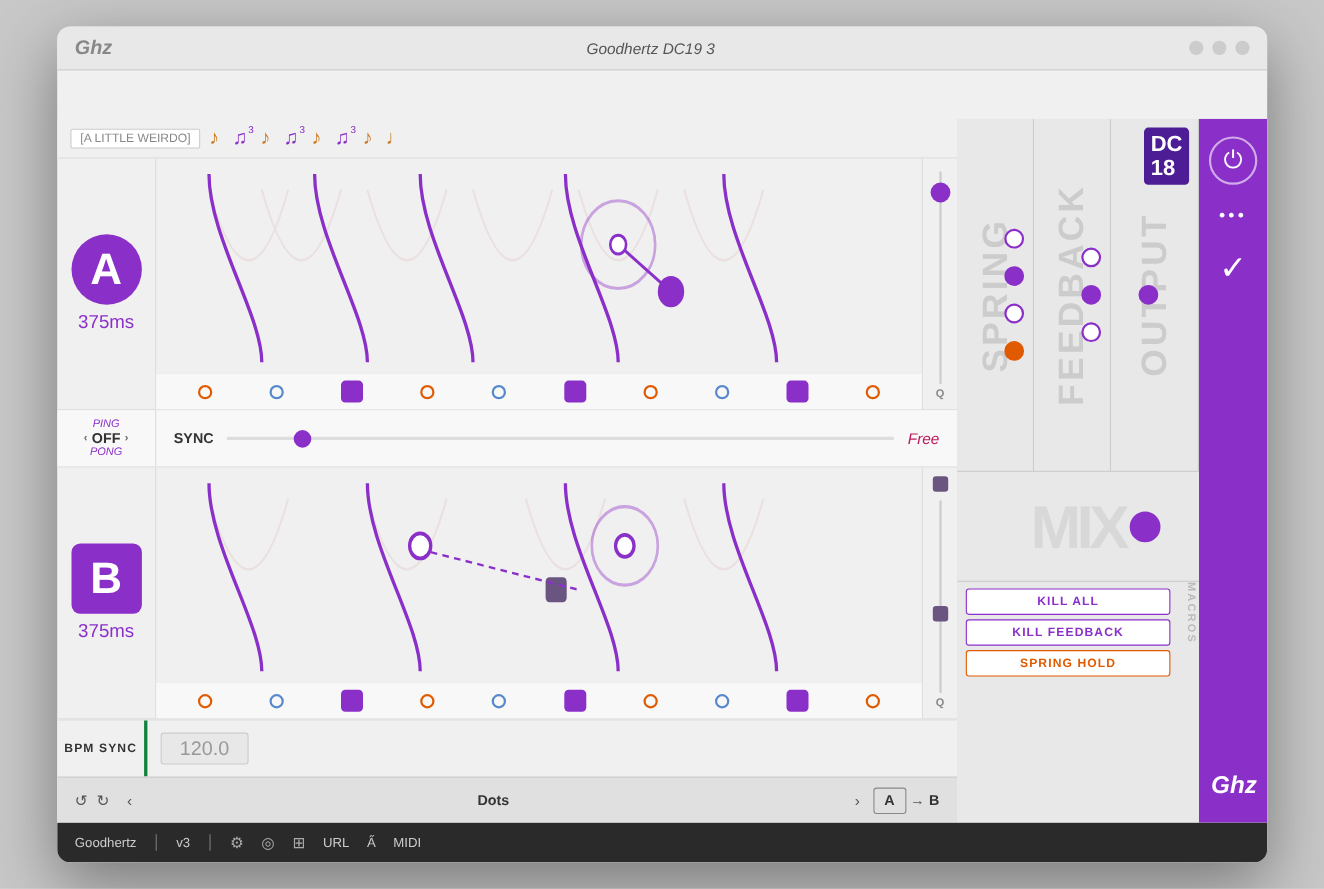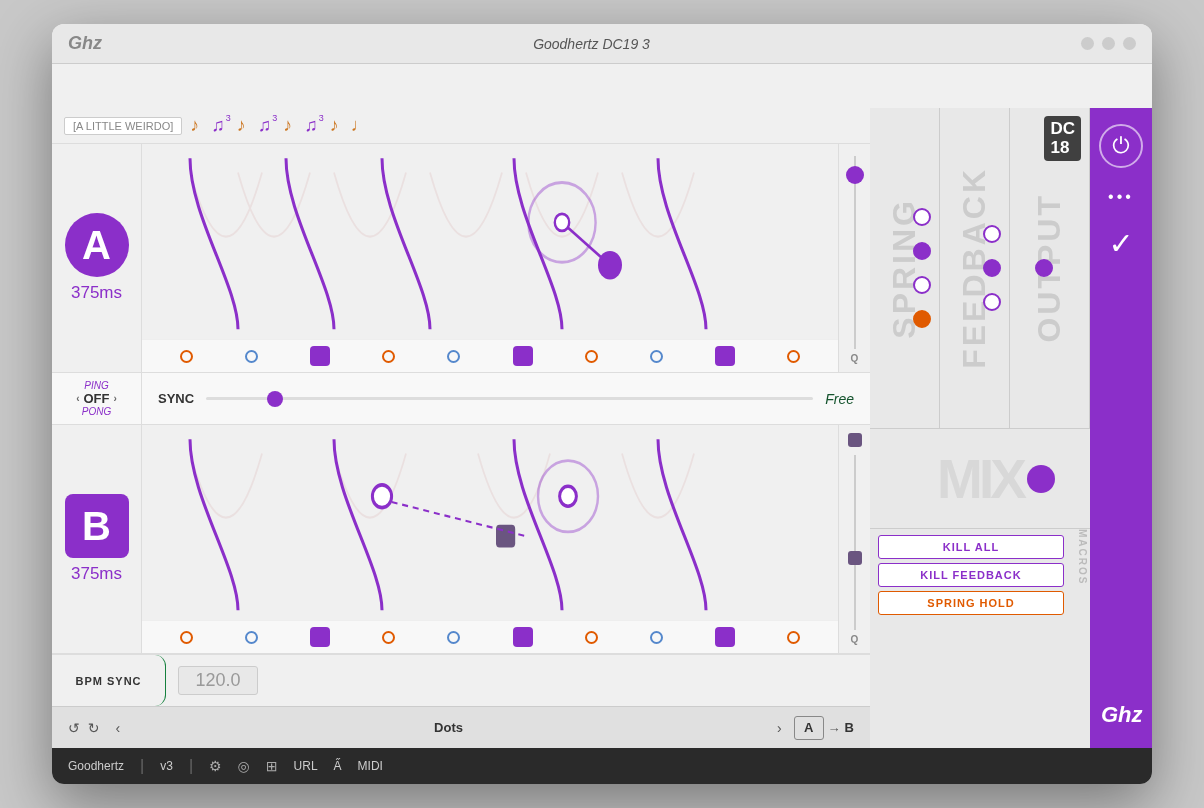--- a/index.html
+++ b/index.html
@@ -171,38 +171,37 @@
       border-radius: 50%;
       background: #8b2fc9;
       position: absolute;
       top: 50%;
       transform: translateY(-50%);
       left: 10%;
     }
     .free-label {
       font-size: 14px;
       font-style: italic;
-      color: #14532d;
+      color: #be185d;
     }
     
     .bpm-row {
       height: 52px;
       display: flex;
       align-items: center;
       background: #f0f0f0;
       border-top: 1px solid #ddd;
     }
     .bpm-label-col {
-      width: 114px;
-      display: flex;
-      align-items: center;
-      justify-content: center;
-      border-right: 1px solid #15803d;
+      width: 82px;
+      display: flex;
+      align-items: center;
+      justify-content: center;
+      border-right: 3px solid #15803d;
       height: 100%;
-      border-radius: 11px;
     }
     .bpm-label {
       font-size: 11px;
       font-weight: 900;
       color: #333;
       letter-spacing: 1px;
     }
     .bpm-value {
       width: 80px;
       text-align: center;
@@ -687,21 +686,21 @@
               <div class="k"></div>
             </div>
           </div>
 
           <div class="rt-col" style="position:relative;">
             <span class="rt-col-label">OUTPUT</span>
             <div class="rt-col-knobs" style="position:absolute;right:36px;">
               <div class="k filled"></div>
             </div>
 
-            <div style="background:#404040;color:white;font-size:17px;font-weight:900;padding:4px 6px;border-radius:4px;position:absolute;top:8px;right:8px;line-height:1.1;">
+            <div style="background:#4c1d95;color:white;font-size:20px;font-weight:900;padding:4px 6px;border-radius:4px;position:absolute;top:8px;right:8px;line-height:1.1;">
               <div>DC</div>
               <div>18</div>
             </div>
           </div>
         </div>
 
         <div class="rt-mix">
           <span class="rt-mix-text">MIX</span>
           <div class="rt-mix-dot"></div>
         </div>

